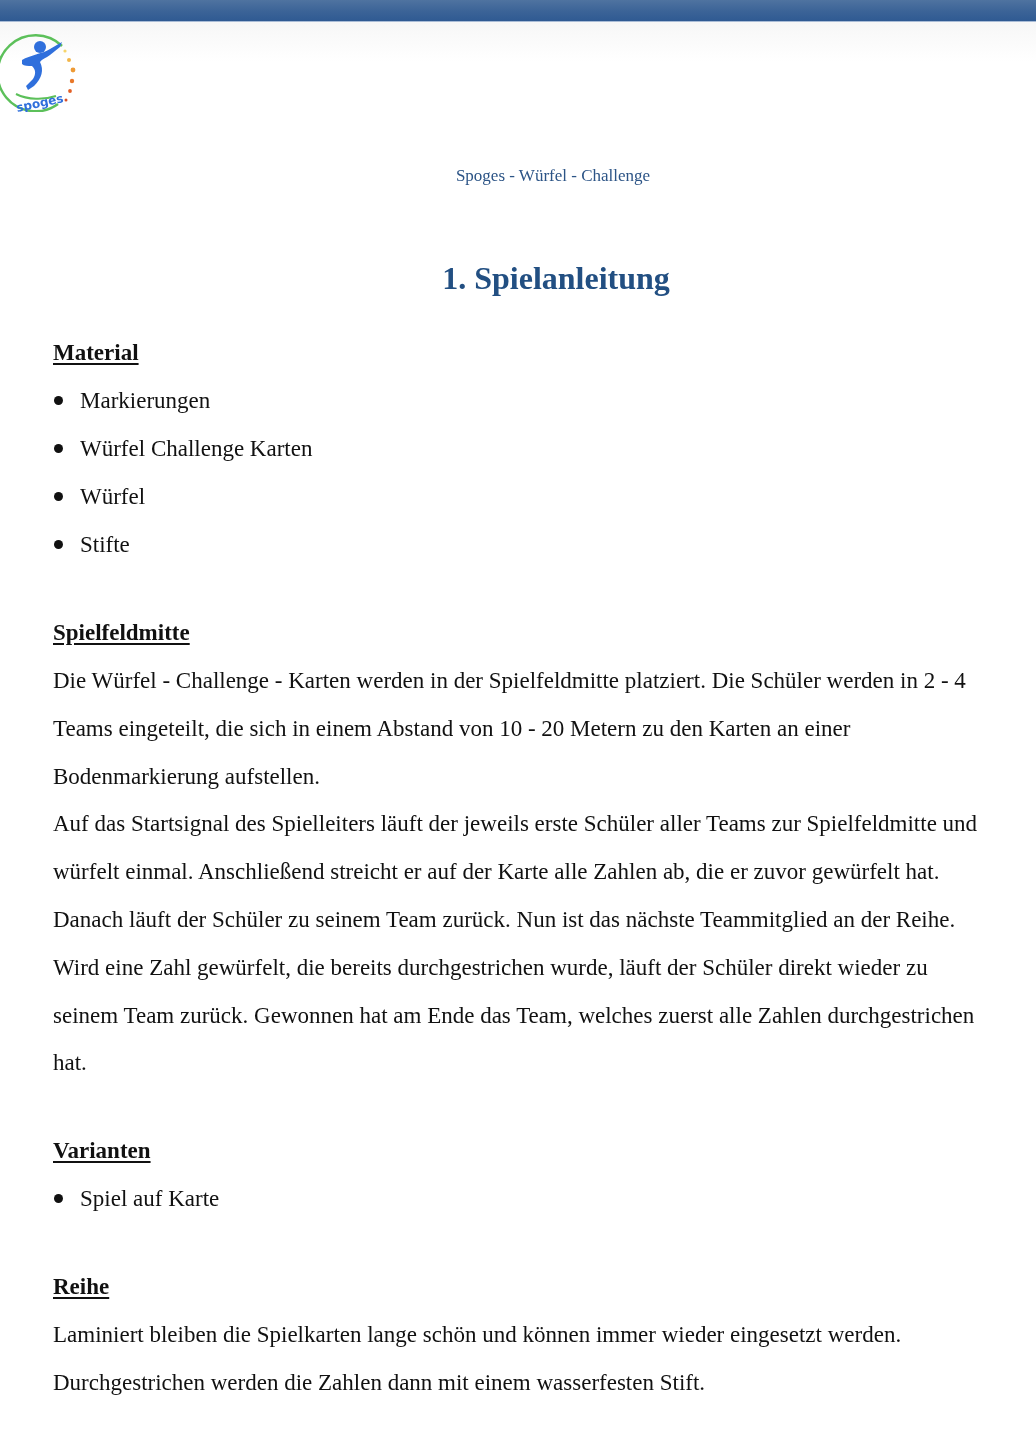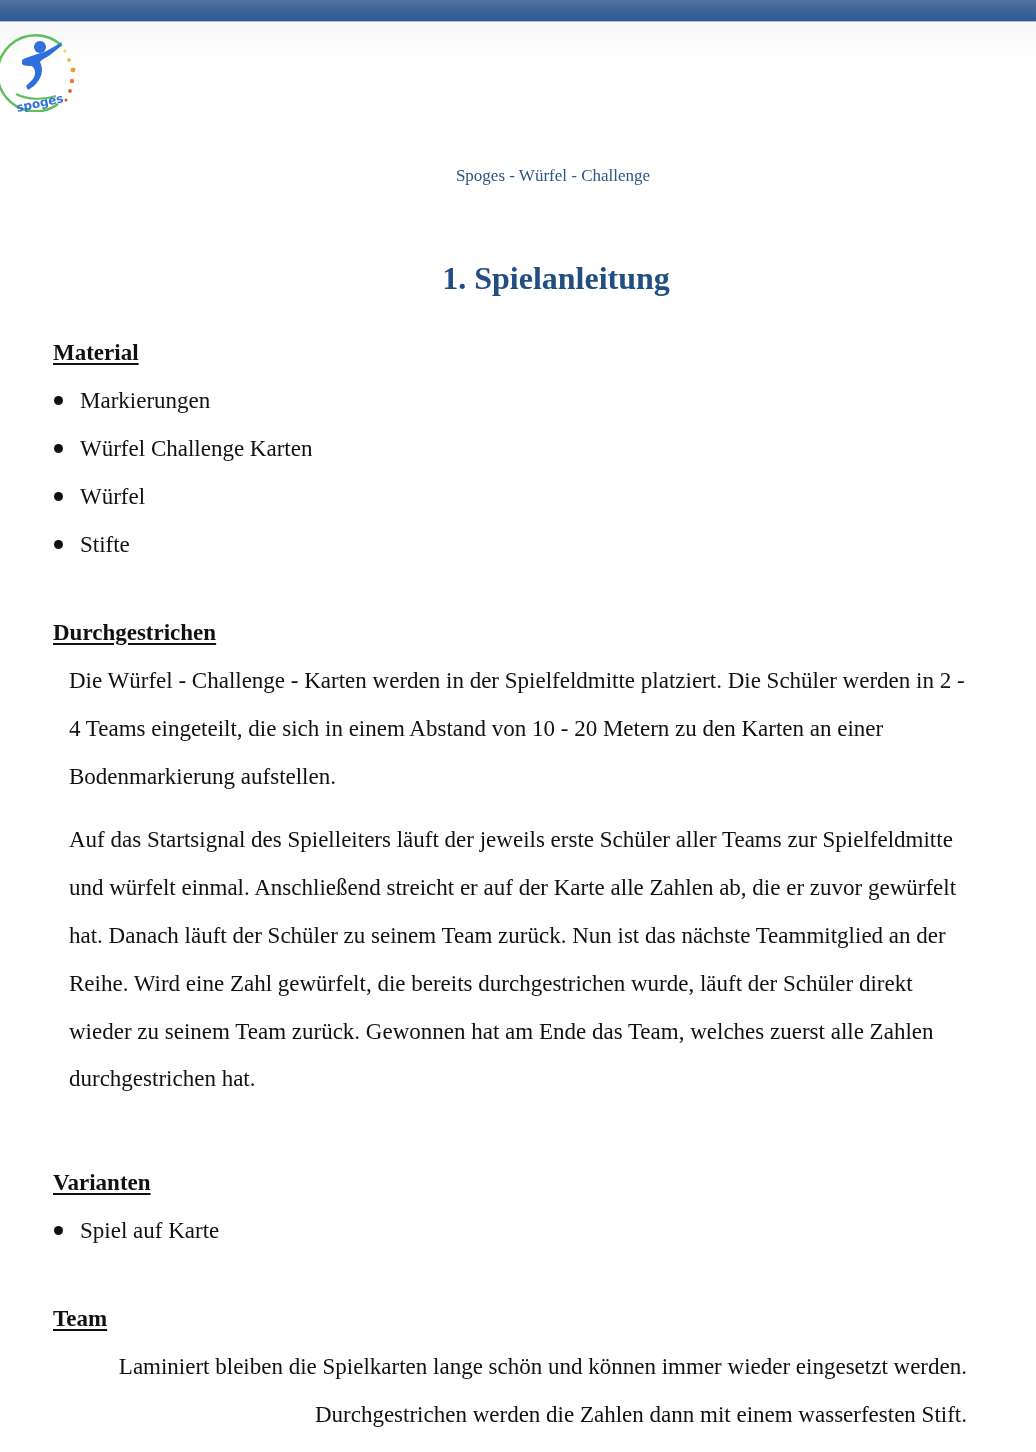--- a/index.html
+++ b/index.html
@@ -84,21 +84,21 @@
     ul.bullets li .dot {
       position: absolute;
       left: 1px;
       top: 19px;
       width: 9px;
       height: 9px;
       border-radius: 50%;
       background: #111;
     }
     p.para {
-      margin: 16px;
+      margin: 0;
       line-height: 47.8px;
     }
     .gap-l { height: 46px; }
   </style>
 </head>
 <body>
 
 <div class="top-band"></div>
 <div class="top-fade"></div>
 
@@ -130,34 +130,34 @@
       <li><span class="dot"></span><span>Markierungen</span></li>
       <li><span class="dot"></span><span>Würfel Challenge Karten</span></li>
       <li><span class="dot"></span><span>Würfel</span></li>
       <li><span class="dot"></span><span>Stifte</span></li>
     </ul>
   </div>
 
   <div class="gap-l"></div>
 
   <div>
-    <h3 class="heading">Durchgestrichen</h3>
+    <h3 class="heading">Spielfeldmitte</h3>
     <p class="para" style="margin-top:6px;">Die Würfel - Challenge - Karten werden in der Spielfeldmitte platziert. Die Schüler werden in 2 - 4 Teams eingeteilt, die sich in einem Abstand von 10 - 20 Metern zu den Karten an einer Bodenmarkierung aufstellen.</p>
     <p class="para">Auf das Startsignal des Spielleiters läuft der jeweils erste Schüler aller Teams zur Spielfeldmitte und würfelt einmal. Anschließend streicht er auf der Karte alle Zahlen ab, die er zuvor gewürfelt hat. Danach läuft der Schüler zu seinem Team zurück. Nun ist das nächste Teammitglied an der Reihe. Wird eine Zahl gewürfelt, die bereits durchgestrichen wurde, läuft der Schüler direkt wieder zu seinem Team zurück. Gewonnen hat am Ende das Team, welches zuerst alle Zahlen durchgestrichen hat.</p>
   </div>
 
   <div class="gap-l"></div>
 
   <div>
     <h3 class="heading">Varianten</h3>
     <ul class="bullets" style="margin-top:6px;">
       <li><span class="dot"></span><span>Spiel auf Karte</span></li>
     </ul>
   </div>
 
   <div class="gap-l"></div>
 
   <div>
-    <h3 class="heading">Team</h3>
-    <p class="para" style="margin-top:6px;text-align:right;">Laminiert bleiben die Spielkarten lange schön und können immer wieder eingesetzt werden. Durchgestrichen werden die Zahlen dann mit einem wasserfesten Stift.</p>
+    <h3 class="heading">Reihe</h3>
+    <p class="para" style="margin-top:6px;">Laminiert bleiben die Spielkarten lange schön und können immer wieder eingesetzt werden. Durchgestrichen werden die Zahlen dann mit einem wasserfesten Stift.</p>
   </div>
 
 </div>
 
 </body></html>

